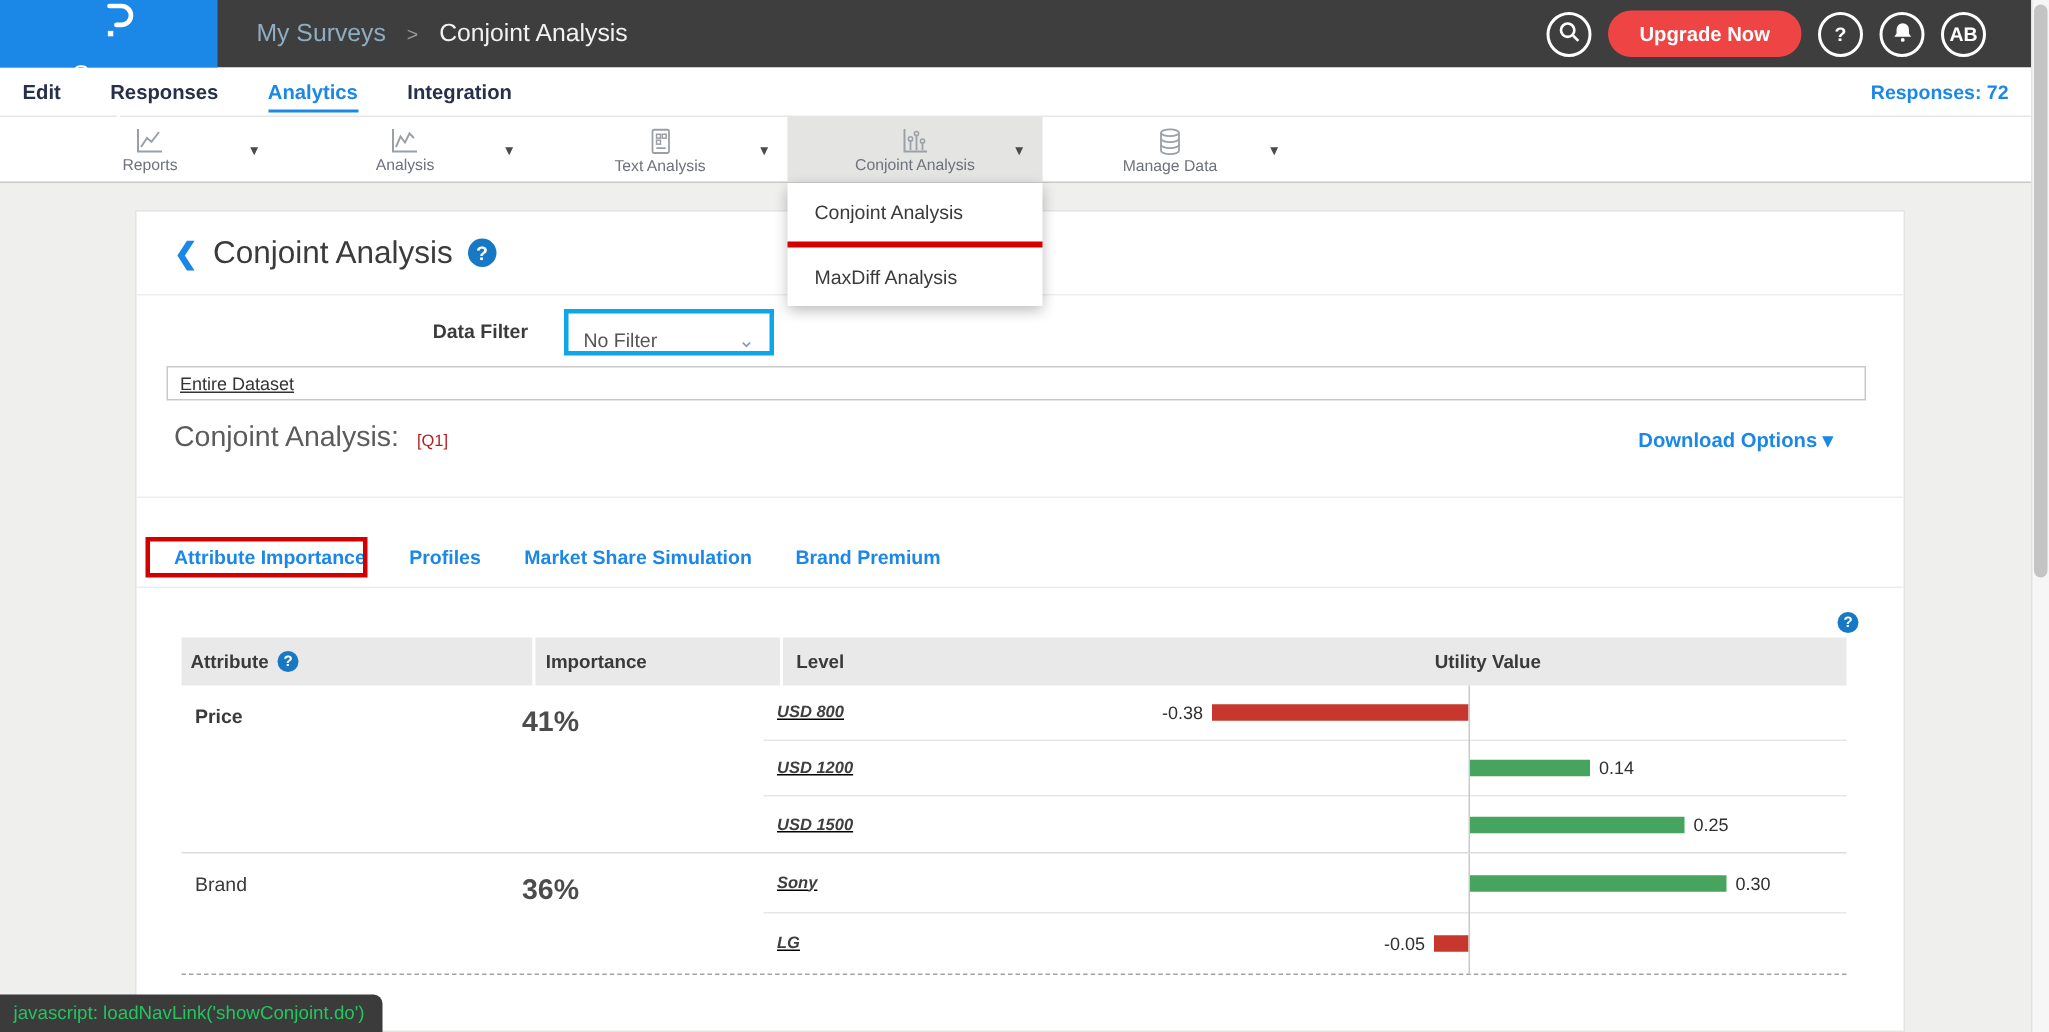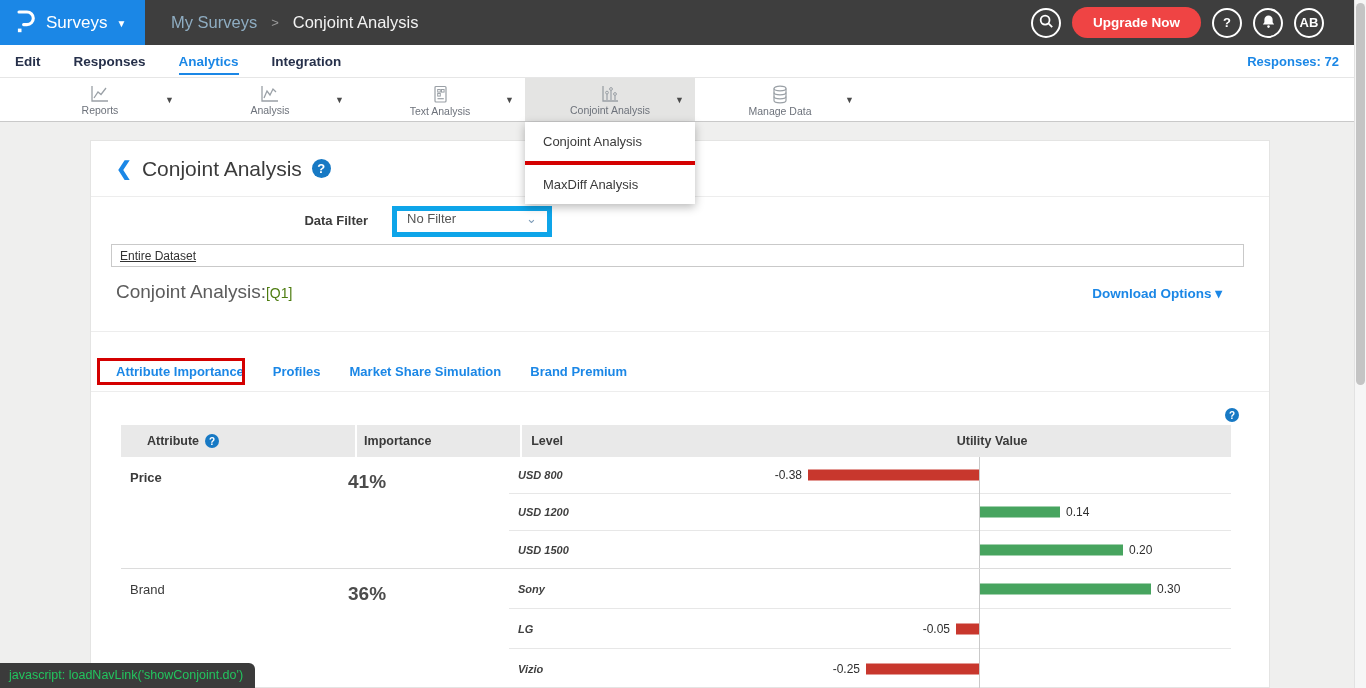--- a/index.html
+++ b/index.html
@@ -3,21 +3,21 @@
 <meta charset="utf-8">
 <style>
   * { margin:0; padding:0; box-sizing:border-box; }
   html,body { width:1366px; height:688px; overflow:hidden; background:#efefee;
     font-family:"Liberation Sans", sans-serif; }
   .row { width:1354px; }
 
   
   .top-header { height:45px; display:flex; background:#3e3e3e; }
   .logo-block { width:145px; background:#1b87e6; display:flex; align-items:center;
-    padding-left:13px; gap:9px; cursor:pointer; }
+    padding-left:13px; gap:9px; cursor:pointer;flex-direction:column; }
   .product-name { color:#fff; font-size:17px; }
   .caret-w { color:#fff; font-size:10px; margin-top:2px; }
   .breadcrumb-wrap { flex:1; display:flex; align-items:center; padding-left:26px; gap:14px; }
   .crumb-parent { color:#8fadc2; font-size:16.5px; cursor:pointer; }
   .crumb-sep { color:#9a9a9a; font-size:13px; }
   .crumb-current { color:#f2f2f2; font-size:16.5px; }
   .header-actions { display:flex; align-items:center; gap:11px; padding-right:30px; }
   .circle-btn { width:30px; height:30px; border:2px solid #fff; border-radius:50%;
     display:flex; align-items:center; justify-content:center; color:#fff; cursor:pointer;
     font-weight:bold; font-size:13px; background:transparent; flex:0 0 auto; }
@@ -54,62 +54,62 @@
     background:#fff; border:1px solid #e4e4e3; }
   .card-title-row { height:56px; display:flex; align-items:center; padding-left:25px;
     gap:10px; border-bottom:1px solid #ededed; }
   .back-chevron { color:#1b87e6; font-size:19px; font-weight:bold; cursor:pointer; }
   .page-title { font-size:21px; color:#3b3b3b; }
   .help-dot { width:19px; height:19px; border-radius:50%; background:#1779c4; color:#fff;
     font-size:13px; font-weight:bold; display:flex; align-items:center; justify-content:center;
     cursor:pointer; }
   .help-dot.small { width:14px; height:14px; font-size:10px; }
 
-  .filter-row { position:absolute; left:16px; top:65px; width:100%; height:30px; }
+  .filter-row { position:absolute; left:0; top:65px; width:100%; height:30px; }
   .filter-label { position:absolute; right:917px; top:7px; font-size:13px; font-weight:bold; color:#3b3b3b; }
-  .filter-select { position:absolute; left:285px; top:0; width:160px; height:31px;
-    border:5px solid #0ea5e9; background:#fff; display:flex; align-items:flex-start;
+  .filter-select { position:absolute; left:285px; top:0; width:140px; height:31px;
+    border:3px solid #0ea5e9; background:#fff; display:flex; align-items:flex-end;
     padding:0 10px; font-size:13px; color:#555; cursor:pointer; }
   .filter-select .sel-caret { margin-left:auto; color:#7d9cb8; font-size:13px; }
 
   .dataset-input { position:absolute; left:20px; top:103px; width:1133px; height:23px;
     border:1px solid #c9c9c9; font-size:12px; color:#333; padding:0 8px;
     font-family:"Liberation Sans", sans-serif; background:#fff;text-decoration:underline; }
 
   .section-row { position:absolute; left:25px; top:140px; width:1130px; height:30px; }
   .section-title { font-size:19px; color:#5c5c5c; display:inline; }
-  .section-ref { font-size:14px; color:#4d7c0f; margin-left:0; }
+  .section-ref { font-size:11px; color:#b91c1c; margin-left:12px; }
   .download-link { position:absolute; right:24px; top:4px; color:#1b87e6; font-size:13.5px;
     font-weight:bold; cursor:pointer; }
   .divider { position:absolute; left:0; width:100%; height:1px; background:#ededed; }
 
   
   .tabs-row { position:absolute; left:25px; top:223px; display:flex; gap:29px; }
   .tab { color:#1b87e6; font-size:13px; font-weight:bold; cursor:pointer; white-space:nowrap; }
   .tab-annotation { position:absolute; left:6px; top:-6px; width:148px; height:27px;
     border:3px solid #d40000; pointer-events:none; }
 
   
   .tbl-help { position:absolute; right:30px; top:267px; }
   .utable { position:absolute; left:30px; top:284px; width:1110px; }
   .utable-head { display:flex; height:32px; font-size:12.5px; font-weight:bold; color:#3a3a3a; }
   .th { background:#e9e9e9; display:flex; align-items:center; }
-  .th-attr { width:238px; padding-left:26px; gap:6px;align-items:center; }
+  .th-attr { width:238px; padding-left:6px; gap:6px;align-items:center; }
   .th-gap { width:2px; background:#fff; }
   .th-imp { width:166px; padding-left:7px; }
   .th-levels { width:722px; position:relative; padding-left:9px; }
   .th-utility { position:absolute; left:470px; transform:translateX(-50%); }
 
   .group { display:flex; position:relative; border-bottom:1px solid #dcdcdc; }
   .group.last { border-bottom:1px dashed #a3a3a3; }
   .cell-attr { width:220px; padding:13px 0 0 9px; font-size:13px; color:#3a3a3a; }
   .cell-attr.bold { font-weight:bold; }
   .cell-imp { width:168px; padding:14px 0 0 7px; font-size:19px; font-weight:bold; color:#4c4c4c; }
   .levels { width:722px; }
-  .level-row { display:flex; align-items:center; height:37px; border-bottom:1px solid #e7e7e7; }
+  .level-row { display:flex; align-items:center; height:37px; border-bottom:1px solid #e7e7e7;text-decoration:underline; }
   .group .level-row:last-child { border-bottom:none; }
   .group.last .level-row { height:40px; }
   .level-label { width:232px; padding-left:9px; font-size:11px; font-weight:bold;
     font-style:italic; color:#3f3f3f; }
   .chart-cell { position:relative; width:490px; height:100%; }
   .bar { position:absolute; top:50%; transform:translateY(-50%); height:11px; }
   .bar-value { position:absolute; top:50%; transform:translateY(-50%); font-size:12px; color:#2f2f2f; }
   .axis-line { position:absolute; left:858px; top:0; bottom:0; width:1px; background:#c9c9c9; }
 
   
@@ -310,21 +310,21 @@
           <span class="level-label">USD 1200</span>
           <div class="chart-cell">
             <div class="bar" style="width: 80px; height: 11px; background: rgb(71, 164, 95); left: 239px;"></div>
             <span class="bar-value" style="left: 325px;">0.14</span>
           </div>
         </div>
         <div class="level-row">
           <span class="level-label">USD 1500</span>
           <div class="chart-cell">
             <div class="bar" style="width: 143px; height: 11px; background: rgb(71, 164, 95); left: 239px;"></div>
-            <span class="bar-value" style="left: 388px;">0.20</span>
+            <span class="bar-value" style="left: 388px;">0.25</span>
           </div>
         </div>
       </div>
       <div class="axis-line"></div>
     </div>
 
     <div class="group last">
       <div class="cell-attr">Brand</div>
       <div class="cell-imp">36%</div>
       <div class="levels">
@@ -335,27 +335,20 @@
             <span class="bar-value" style="left: 416px;">0.30</span>
           </div>
         </div>
         <div class="level-row">
           <span class="level-label">LG</span>
           <div class="chart-cell">
             <div class="bar" style="width: 23px; height: 11px; background: rgb(200, 55, 45); left: 215px;"></div>
             <span class="bar-value" style="right: 281px;">-0.05</span>
           </div>
         </div>
-        <div class="level-row">
-          <span class="level-label">Vizio</span>
-          <div class="chart-cell">
-            <div class="bar" style="width: 113px; height: 11px; background: rgb(200, 55, 45); left: 125px;"></div>
-            <span class="bar-value" style="right: 371px;">-0.25</span>
-          </div>
-        </div>
       </div>
       <div class="axis-line"></div>
     </div>
   </div>
 </div>
 
 <div class="scrollbar">
   <div class="scroll-thumb"></div>
 </div>
 

